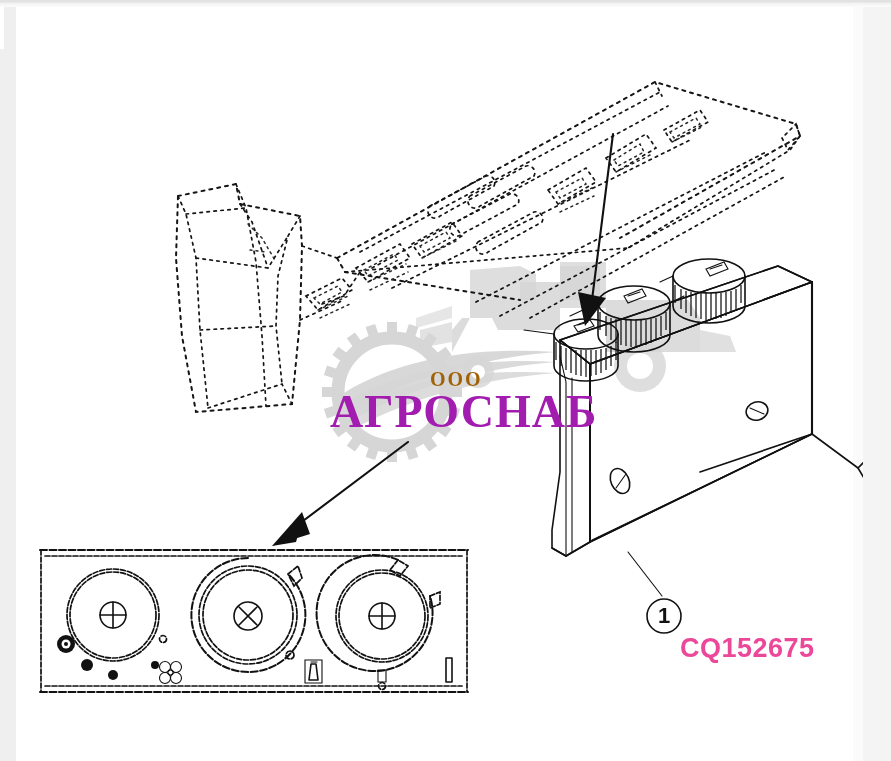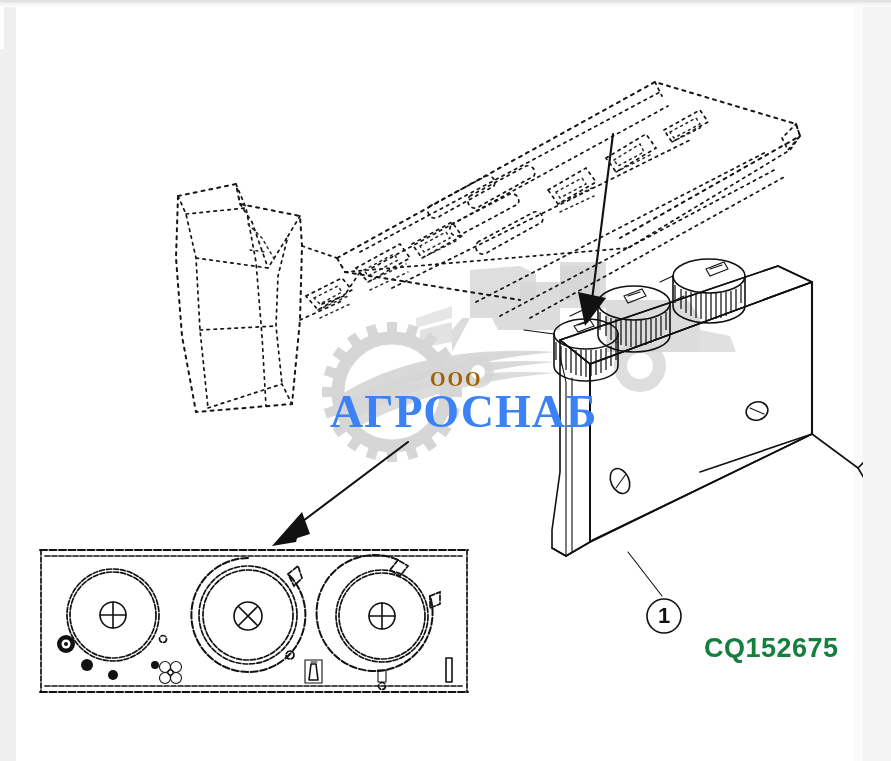--- a/index.html
+++ b/index.html
@@ -45,41 +45,40 @@
   }
   #art svg{display:block;}
   
   .partno{
     position:absolute;
     left:680px;top:633px;
     font-family:"Liberation Sans", sans-serif;
     font-weight:bold;
     font-size:27px;
     letter-spacing:0.5px;
-    color:#15803d;
+    color:#ec4899;
     white-space:nowrap;
-    margin-left:24px;
   }
   .callout-num{
     position:absolute;
     left:648px;top:600px;
     width:32px;height:32px;
     font-family:"Liberation Sans", sans-serif;
     font-weight:bold;
     font-size:22px;
     color:#111;
     display:flex;align-items:center;justify-content:center;
     pointer-events:none;
   }
   
   .wm-text{
     position:absolute;
     font-family:"Liberation Serif", serif;
     font-weight:bold;
-    color:#3b82f6;
+    color:#a21caf;
     pointer-events:none;
     user-select:none;
   }
   .wm-main{
     left:330px;top:385px;
     font-size:46px;
     letter-spacing:1px;
   }
   .wm-ooo{
     left:430px;top:368px;

